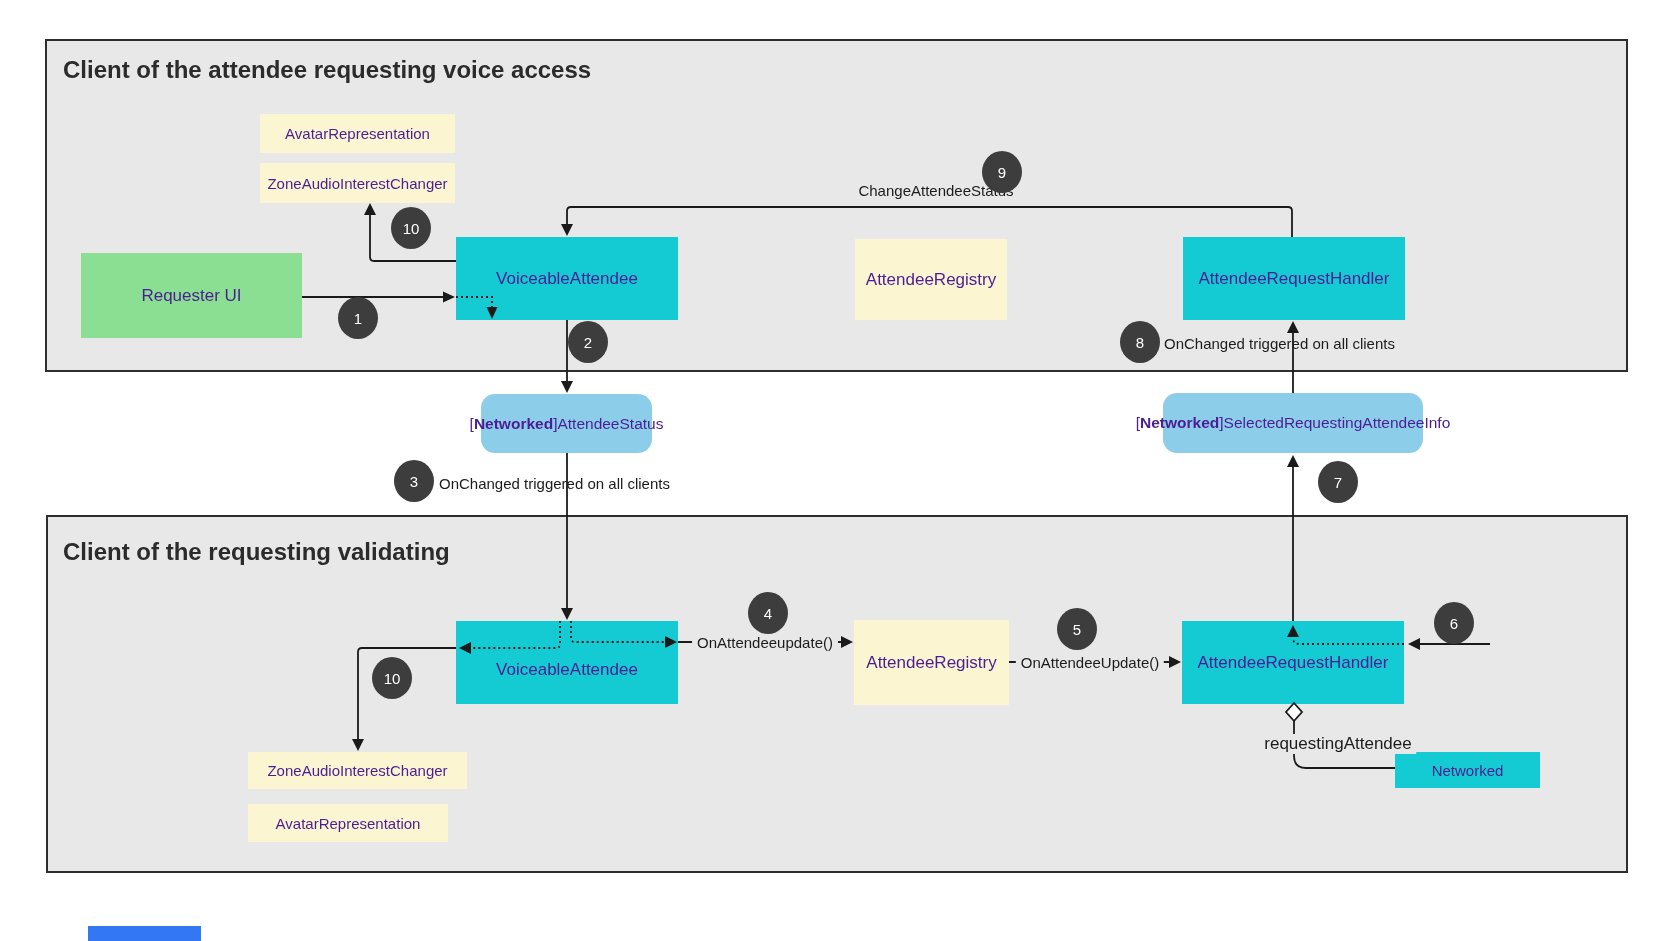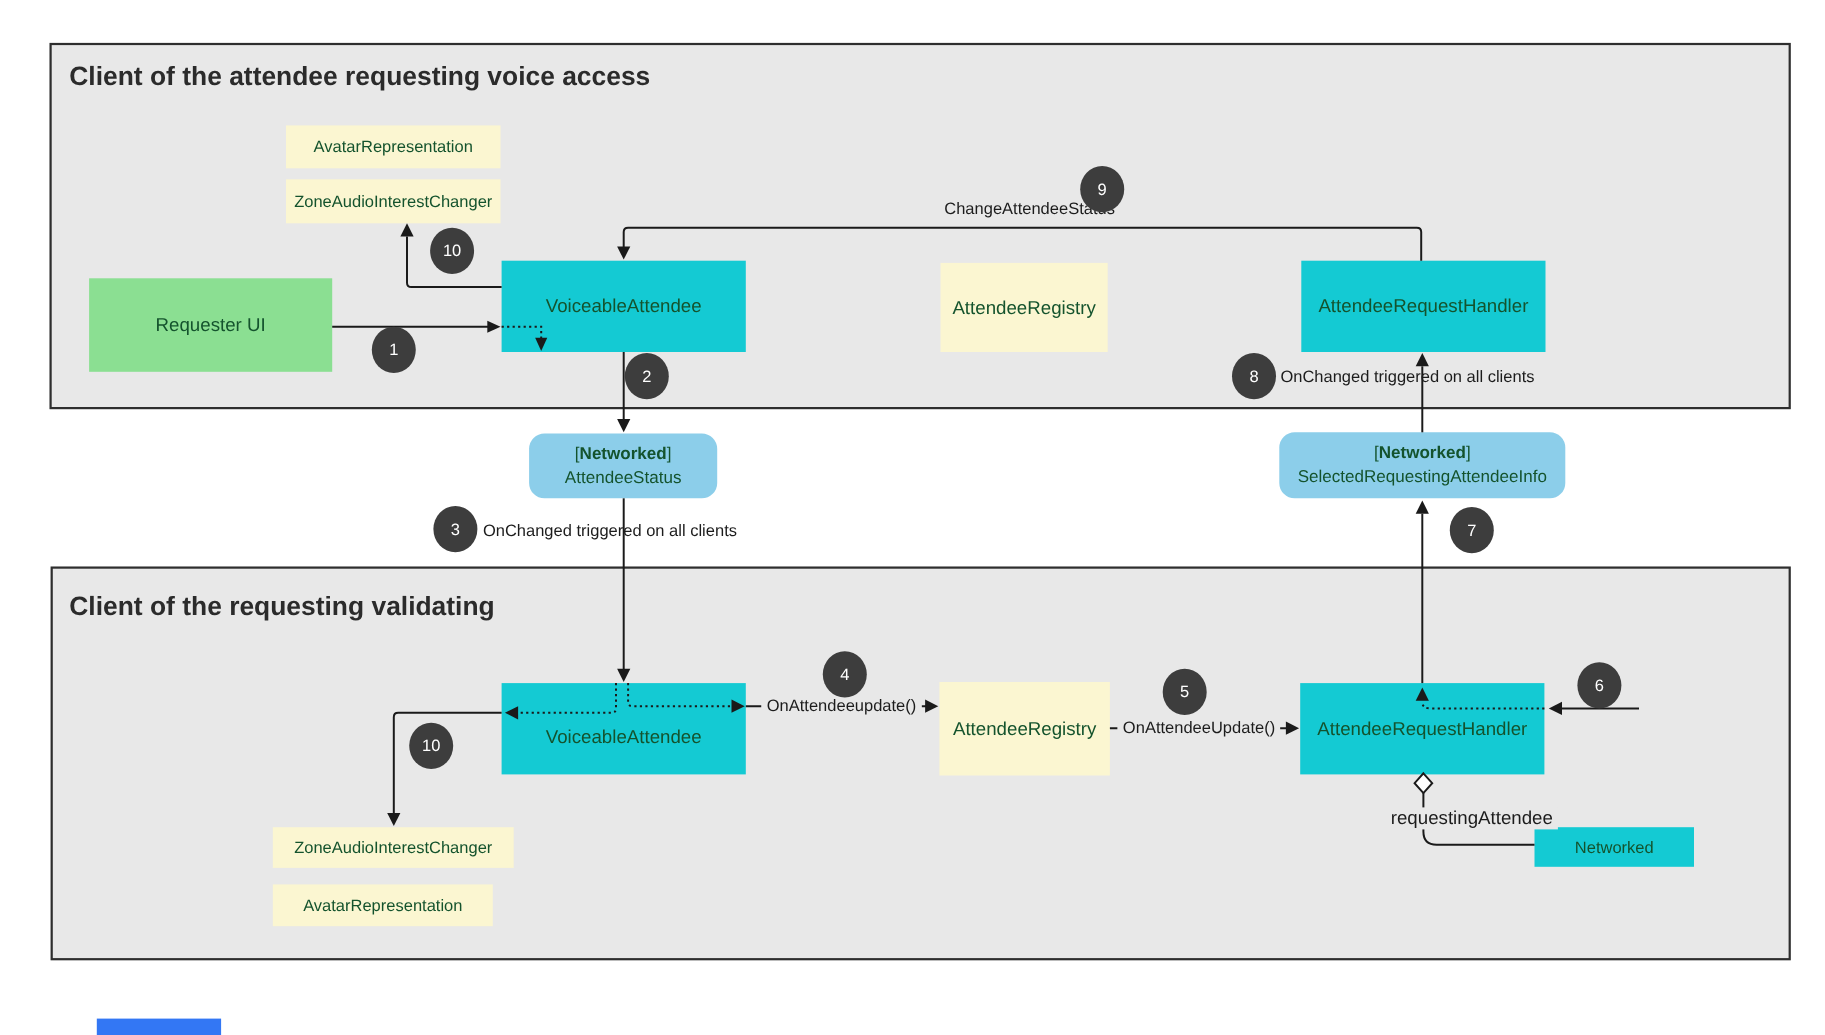--- a/index.html
+++ b/index.html
@@ -12,27 +12,27 @@
   #canvas{
     position:relative; width:1649px; height:941px; overflow:hidden;
     background:var(--page_bg);
     font-family:"Liberation Sans","DejaVu Sans",sans-serif;
     color:var(--text);
   }
   .panel{position:absolute; background:var(--panel_bg); border:2px solid var(--panel_border); box-sizing:border-box;}
   .panel-title{position:absolute; font-size:24px; font-weight:700; color:#2b2b2b; white-space:nowrap;}
   .node{
     position:absolute; display:flex; align-items:center; justify-content:center;
-    text-align:center; font-size:17px; color:#14532d; box-sizing:border-box; white-space:nowrap;
+    text-align:center; font-size:17px; color:#4c1d95; box-sizing:border-box; white-space:nowrap;
   }
   .cyan{background:var(--cyan);}
   .green{background:var(--green);}
   .yellow{background:var(--yellow);}
   .net{
-    background:var(--skyblue); border-radius:14px; flex-direction:column;
+    background:var(--skyblue); border-radius:14px; flex-direction:row;
     font-size:15.5px; line-height:1.4;
   }
   .small{font-size:15px;}
   svg.wires{position:absolute; left:0; top:0; pointer-events:none;}
   .badge{
     position:absolute; width:40px; height:42px; border-radius:50%;
     background:var(--badge_bg); color:var(--badge_text);
     display:flex; align-items:center; justify-content:center;
     font-size:15px; transform:translate(-50%,-50%);
   }

